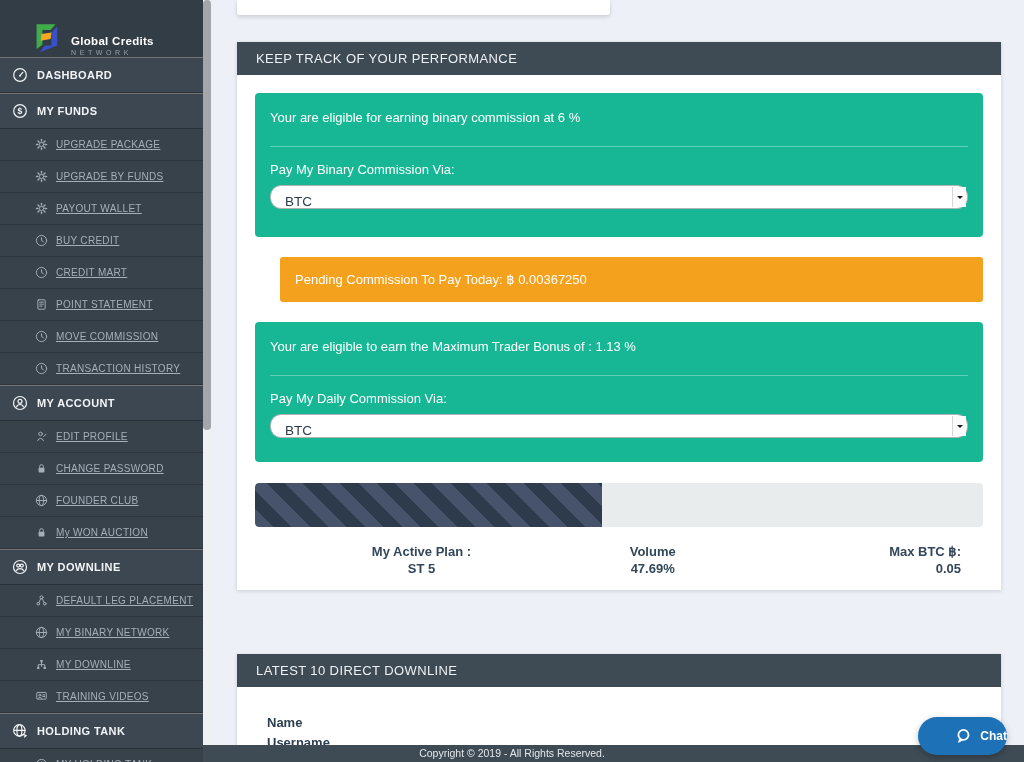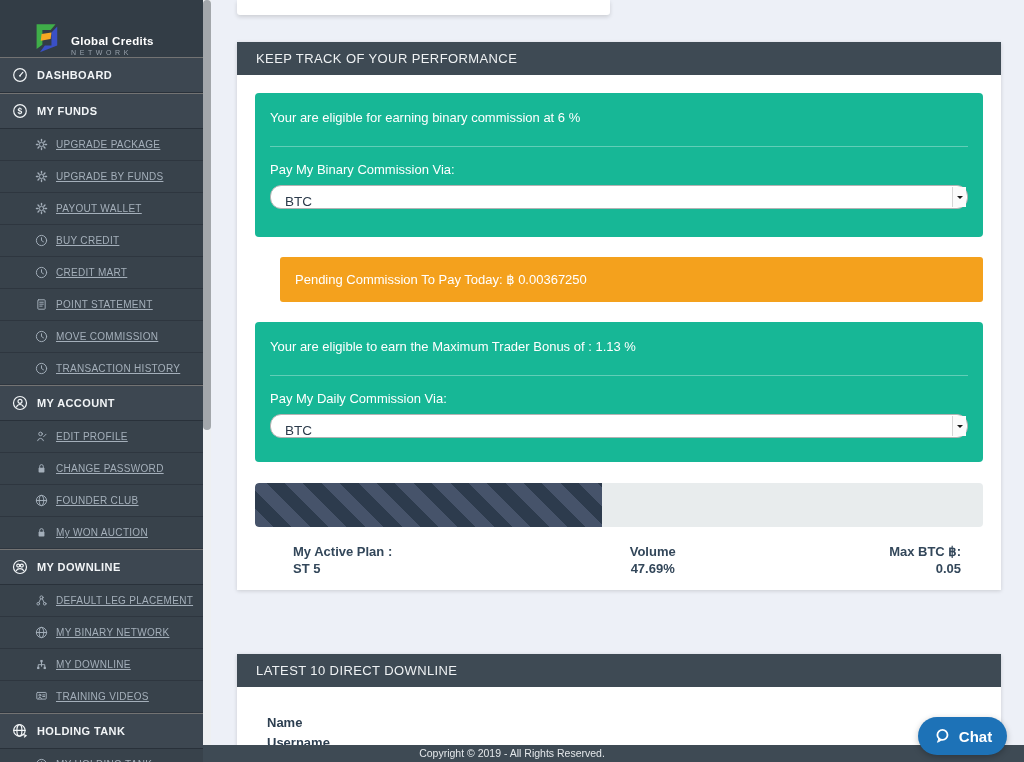--- a/index.html
+++ b/index.html
@@ -47,37 +47,37 @@
   .sel-value{position:absolute;left:14px;top:0;line-height:32px;font-size:13.5px;color:#2b3a4a;}
   .sel-arrowbox{position:absolute;right:1px;top:1px;bottom:1px;width:13px;background:#fbfbfb;
     border-left:1px solid #d6d6d6;display:flex;align-items:center;justify-content:center;}
   .sel-arrow{width:0;height:0;border:3.5px solid transparent;border-top-color:#1a1a1a;margin-top:4px;}
   .orange-bar{background:#f4a11d;border-radius:3px;height:45px;margin-top:20px;display:flex;align-items:center;
     padding-left:15px;box-sizing:border-box;color:#ffffff;font-size:13px;margin-left:25px;}
   .progress{margin-top:21px;height:44px;background:#e8eced;border-radius:4px;overflow:hidden;}
   .progress-fill{height:100%;width:47.69%;border-radius:4px 0 0 4px;
     background:repeating-linear-gradient(45deg,#46536a 0 13px,#2d3b4d 13px 26px);}
   .stats{display:flex;align-items:flex-start;margin-top:16px;color:#33475a;font-size:13px;font-weight:bold;line-height:17px;}
-  .stat-left{flex:1.25;padding-left:38px;}
+  .stat-left{flex:1.25;padding-left:38px;text-align:center;}
   .stat-center{flex:1;text-align:center;}
   .stat-right{flex:1;text-align:right;padding-right:22px;}
   
   .dl-body{display:flex;align-items:flex-end;padding:26px 30px 8px 30px;color:#2c3e50;font-size:13px;font-weight:bold;}
   .dl-namecol{flex:1;line-height:20px;}
   .dl-col-status{width:114px;}
   .dl-col-level{width:91px;}
   .dl-col-action{width:100px;}
   
   .footer{position:absolute;left:203px;top:745px;width:821px;height:17px;background:#3e4a54;z-index:4;}
   .footer span{position:absolute;left:309px;transform:translateX(-50%);line-height:17px;
     font-size:10.5px;color:#e3e7ea;white-space:nowrap;}
   
   .chat-btn{position:absolute;left:918px;top:717px;width:89px;height:38px;border-radius:19px;
-    background:#1d72b7;display:flex;align-items:center;justify-content:center;gap:8px;
-    color:#ffffff;font-weight:bold;font-size:15px;z-index:6;cursor:pointer;
+    background:#1d72b7;display:flex;align-items:center;justify-content:flex-end;gap:8px;
+    color:#ffffff;font-weight:bold;font-size:12px;z-index:6;cursor:pointer;
     box-shadow:0 2px 6px rgba(0,0,0,.25);}
 </style>
 </head>
 <body>
 
 <div id="sidebar">
   <div class="logo-area">
     <span>
       <svg viewBox="0 0 40 40" width="33" height="33">
         <polygon points="8,5 31,5 25,12 15,12 15,30 8,35" fill="#3fae49"></polygon>

